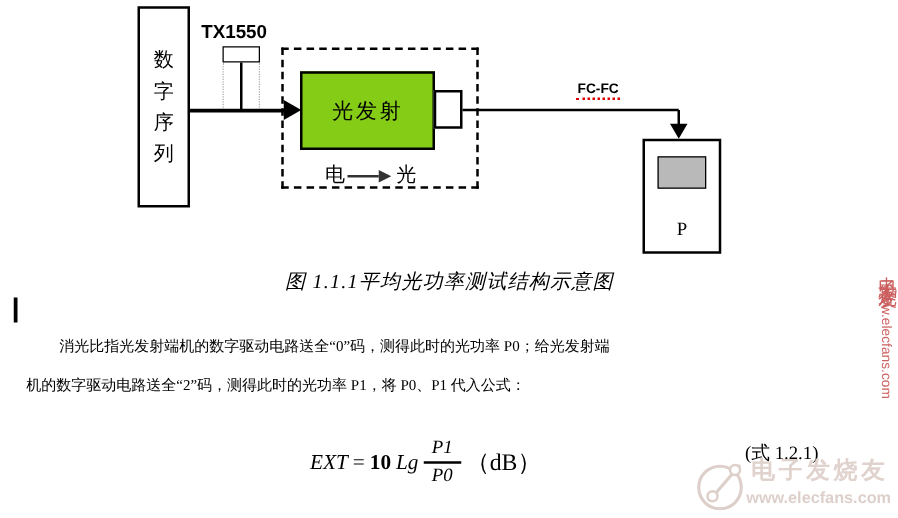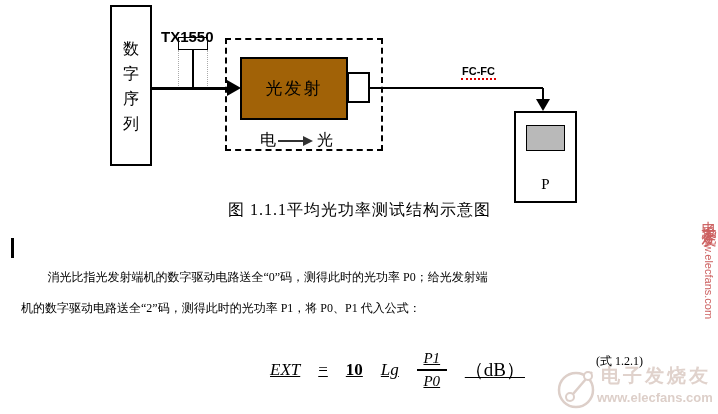--- a/index.html
+++ b/index.html
@@ -9,35 +9,35 @@
   }
   #page *{box-sizing:border-box;}
   .abs{position:absolute;}
 
   
   .seq-box{left:110px;top:5px;width:42px;height:161px;border:2px solid #000;
     display:flex;flex-direction:column;align-items:center;justify-content:center;gap:8px;
     font-size:16px;line-height:17px;}
 
   
-  .tx-label{left:161px;top:28px;font-family:"Liberation Sans","DejaVu Sans",sans-serif;
+  .tx-label{left:161px;top:17px;font-family:"Liberation Sans","DejaVu Sans",sans-serif;
     font-weight:bold;font-size:15px;}
   .tx-rect{left:178px;top:37px;width:30px;height:13px;border:1.5px solid #000;}
   .tx-stem{left:192px;top:50px;width:2px;height:38px;background:#000;}
   .tx-dot-l{left:178px;top:50px;width:0;height:38px;border-left:1px dotted #aaa;}
   .tx-dot-r{left:207px;top:50px;width:0;height:38px;border-left:1px dotted #aaa;}
 
   
   .arrow-line{left:152px;top:87px;width:78px;height:3px;background:#000;}
   .arrow-head{left:227px;top:80px;width:0;height:0;
     border-left:14px solid #000;border-top:8px solid transparent;border-bottom:8px solid transparent;}
 
   
   .dashed-box{left:225px;top:38px;width:158px;height:113px;border:2px dashed #000;}
-  .tx-box{left:240px;top:57px;width:108px;height:63px;border:2px solid #000;background:#a16207;
+  .tx-box{left:240px;top:57px;width:108px;height:63px;border:2px solid #000;background:#84cc16;
     display:flex;flex-direction:row;align-items:center;justify-content:center;
     font-size:17px;line-height:25px;letter-spacing:2px;}
   .conn-rect{left:347px;top:72px;width:23px;height:31px;border:2px solid #000;background:#fff;}
 
   .eo-row{left:260px;top:130px;display:flex;align-items:center;font-size:16px;}
   .eo-line{width:25px;height:2px;background:#333;margin-left:2px;}
   .eo-head{width:0;height:0;border-left:10px solid #333;border-top:5px solid transparent;
     border-bottom:5px solid transparent;margin-right:4px;}
 
   
@@ -48,33 +48,33 @@
   .fcfc{left:461px;top:65px;font-family:"Liberation Sans","DejaVu Sans",sans-serif;
     font-weight:bold;font-size:11px;border-bottom:2px dotted #dd0000;padding:0 1px 1px 1px;}
 
   
   .meter-box{left:514px;top:111px;width:63px;height:92px;border:2px solid #000;background:#fff;}
   .meter-screen{position:absolute;left:10px;top:12px;width:39px;height:26px;
     background:#b9b9b9;border:1px solid #000;}
   .meter-label{position:absolute;bottom:8px;left:0;width:100%;text-align:center;font-size:15px;}
 
   
-  .caption{left:228px;top:200px;font-size:16px;letter-spacing:1px;}
+  .caption{left:228px;top:215px;font-size:16px;letter-spacing:1px;font-style:italic;}
   .cursor-bar{left:11px;top:238px;width:3px;height:20px;background:#000;}
   .para{left:21px;top:262px;width:692px;font-size:12px;line-height:31px;}
   .para .indent{text-indent:2.2em;}
 
   
-  .formula{left:270px;top:341px;height:58px;display:flex;align-items:center;gap:18px;font-size:17px;text-decoration:underline;}
+  .formula{left:248px;top:341px;height:58px;display:flex;align-items:center;gap:4px;font-size:17px;}
   .it{font-style:italic;}
   .coef{font-weight:bold;}
   .frac{display:flex;flex-direction:column;align-items:center;font-size:15px;line-height:17px;}
   .frac-bar{width:30px;height:2px;background:#000;margin:2px 0;}
   .unit{font-size:19px;}
-  .eq-num{left:596px;top:353px;font-size:12px;font-family:Liberation Serif, serif;}
+  .eq-num{left:596px;top:353px;font-size:15px;font-family:Liberation Serif, serif;}
 
   
   .wm-logo{left:556px;top:364px;width:46px;height:48px;}
   .wm-brand{left:601px;top:363px;font-size:19px;font-weight:bold;letter-spacing:3px;color:#e0d2cc;}
   .wm-url{left:597px;top:390px;font-size:13px;font-weight:bold;color:#ddcfc9;
     font-family:"Liberation Sans","DejaVu Sans",sans-serif;}
   .wm-side{left:699px;top:209px;display:flex;flex-direction:column;align-items:center;color:#cc5f5f;}
   .wm-side-brand{writing-mode:vertical-rl;text-orientation:upright;font-size:15px;letter-spacing:3px;}
   .wm-side-url{writing-mode:vertical-rl;font-size:11px;margin-top:4px;
     font-family:"Liberation Sans","DejaVu Sans",sans-serif;}

